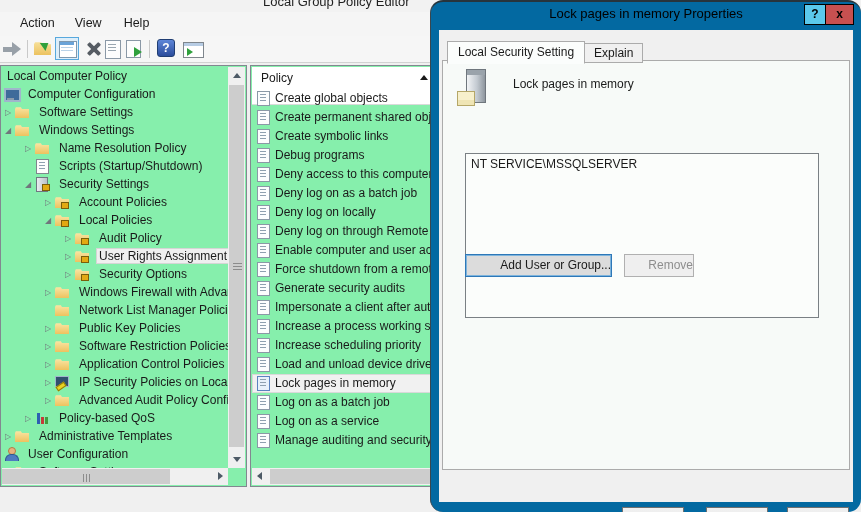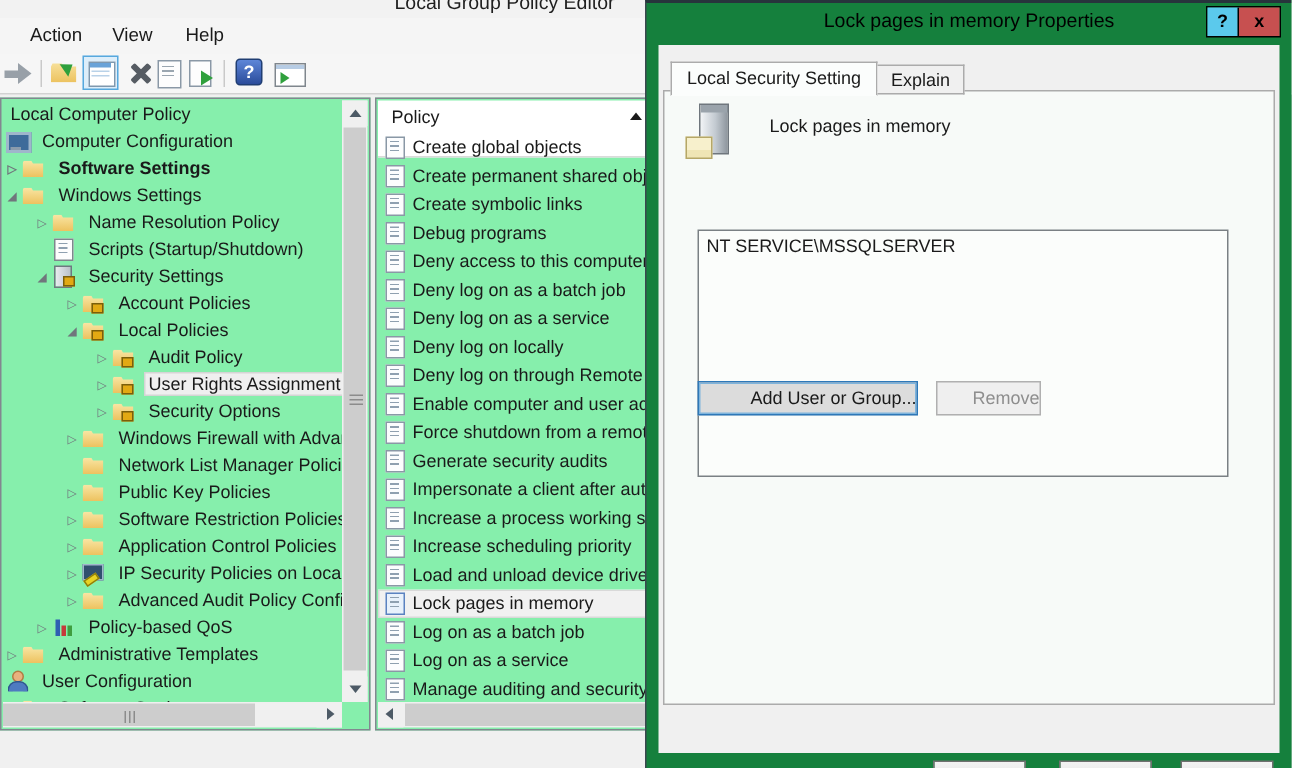--- a/index.html
+++ b/index.html
@@ -92,21 +92,21 @@
   .sort-arrow { position:absolute; right:5px; top:8px; border-left:4px solid transparent; border-right:4px solid transparent; border-bottom:5px solid #1a1a1a; }
   .list-rows { position:absolute; left:1px; top:23px; right:1px; bottom:18px; overflow:hidden; }
   .list-row { height:19px; line-height:19px; font-size:12px; white-space:nowrap; padding-left:5px; }
   .list-row.sel { background:#f1f1f1; box-shadow:inset 0 0 0 1px #d9d9d9; }
   .doc { display:inline-block; position:relative; width:14px; height:14px; margin-right:4px; vertical-align:-3px; }
   .doc::before { content:""; position:absolute; left:0; top:0; width:11px; height:13px; background:#fcfdfe; border:1px solid #8a98a6; }
   .doc::after { content:""; position:absolute; left:3px; top:3px; width:6px; height:8px; background:repeating-linear-gradient(#8fa0b0 0 1px, transparent 1px 3px); }
   .list-row.sel .doc::before { border-color:#5b82c0; background:#e8f1fb; }
 
   
-  .dialog { position:absolute; left:430px; top:0; width:431px; height:512px; background:#15803d; border-top:2px solid #27343c; border-left:1px solid #3a474f; z-index:10; }
+  .dialog { position:absolute; left:430px; top:0; width:431px; height:512px; background:#0369a1; border-top:2px solid #27343c; border-left:1px solid #3a474f; z-index:10;border-radius:13px; }
   .dlg-title { position:absolute; left:0; top:4px; width:100%; text-align:center; font-size:13px; color:#000; }
   .sysbtns { position:absolute; top:2px; right:7px; height:21px; border:1px solid #000; display:flex; }
   .sysbtn { height:19px; text-align:center; font-size:12px; font-weight:bold; line-height:19px; color:#000; }
   .sysbtn.help { width:21px; background:#5bc9ec; border-right:1px solid #000; }
   .sysbtn.close { width:27px; background:#c75050; }
   .dlg-body { position:absolute; left:8px; right:8px; top:28px; bottom:10px; background:#f0f0f0; }
   .tabs { position:absolute; left:8px; top:10px; height:21px; z-index:3; }
   .tab { display:inline-block; font-size:12px; vertical-align:bottom; }
   .tab.active { background:#fbfdfc; border:1px solid #ababab; border-bottom:1px solid #fbfdfc; padding:3px 10px 4px; position:relative; top:1px; }
   .tab.inactive { background:#f0f0f0; border:1px solid #ababab; border-left:none; padding:2px 9px; position:relative; top:0px; }
@@ -146,21 +146,21 @@
   <span class="tb tb-export"></span>
   <span class="tb-sep" style="left:149px"></span>
   <span class="tb tb-help"></span>
   <span class="tb tb-winlist"></span>
 </div>
 
 <div class="pane left-pane">
   <div class="tree-rows">
       <div class="tree-row" style="padding-left: 2px;"><span class="tlabel">Local Computer Policy</span></div>
       <div class="tree-row" style="padding-left: 2px;"><span class="ticon computer"></span><span class="tlabel">Computer Configuration</span></div>
-      <div class="tree-row" style="padding-left: 3px; font-weight: bold;"><span class="expander">▷</span><span class="ticon folder"></span><span class="tlabel">Software Settings</span></div>
+      <div class="tree-row" style="padding-left: 3px;"><span class="expander">▷</span><span class="ticon folder"></span><span class="tlabel">Software Settings</span></div>
       <div class="tree-row" style="padding-left: 3px;"><span class="expander">◢</span><span class="ticon folder"></span><span class="tlabel">Windows Settings</span></div>
       <div class="tree-row" style="padding-left: 23px;"><span class="expander">▷</span><span class="ticon folder"></span><span class="tlabel">Name Resolution Policy</span></div>
       <div class="tree-row" style="padding-left: 23px;"><span class="expander"></span><span class="ticon script"></span><span class="tlabel">Scripts (Startup/Shutdown)</span></div>
       <div class="tree-row" style="padding-left: 23px;"><span class="expander">◢</span><span class="ticon server-lock"></span><span class="tlabel">Security Settings</span></div>
       <div class="tree-row" style="padding-left: 43px;"><span class="expander">▷</span><span class="ticon folder-lock"></span><span class="tlabel">Account Policies</span></div>
       <div class="tree-row" style="padding-left: 43px;"><span class="expander">◢</span><span class="ticon folder-lock"></span><span class="tlabel">Local Policies</span></div>
       <div class="tree-row" style="padding-left: 63px;"><span class="expander">▷</span><span class="ticon folder-lock"></span><span class="tlabel">Audit Policy</span></div>
       <div class="tree-row" style="padding-left: 63px;"><span class="expander">▷</span><span class="ticon folder-lock"></span><span class="tlabel sel">User Rights Assignment</span></div>
       <div class="tree-row" style="padding-left: 63px;"><span class="expander">▷</span><span class="ticon folder-lock"></span><span class="tlabel">Security Options</span></div>
       <div class="tree-row" style="padding-left: 43px;"><span class="expander">▷</span><span class="ticon folder"></span><span class="tlabel">Windows Firewall with Advan</span></div>
@@ -201,21 +201,20 @@
     <span>Policy</span>
     <span class="sort-arrow"></span>
   </div>
   <div class="list-rows">
       <div class="list-row"><span class="doc"></span><span>Create global objects</span></div>
       <div class="list-row"><span class="doc"></span><span>Create permanent shared obje</span></div>
       <div class="list-row"><span class="doc"></span><span>Create symbolic links</span></div>
       <div class="list-row"><span class="doc"></span><span>Debug programs</span></div>
       <div class="list-row"><span class="doc"></span><span>Deny access to this computer</span></div>
       <div class="list-row"><span class="doc"></span><span>Deny log on as a batch job</span></div>
-      <div class="list-row"><span class="doc"></span><span>Deny log on as a service</span></div>
       <div class="list-row"><span class="doc"></span><span>Deny log on locally</span></div>
       <div class="list-row"><span class="doc"></span><span>Deny log on through Remote</span></div>
       <div class="list-row"><span class="doc"></span><span>Enable computer and user acc</span></div>
       <div class="list-row"><span class="doc"></span><span>Force shutdown from a remot</span></div>
       <div class="list-row"><span class="doc"></span><span>Generate security audits</span></div>
       <div class="list-row"><span class="doc"></span><span>Impersonate a client after auth</span></div>
       <div class="list-row"><span class="doc"></span><span>Increase a process working set</span></div>
       <div class="list-row"><span class="doc"></span><span>Increase scheduling priority</span></div>
       <div class="list-row"><span class="doc"></span><span>Load and unload device driver</span></div>
       <div class="list-row sel"><span class="doc"></span><span>Lock pages in memory</span></div>

